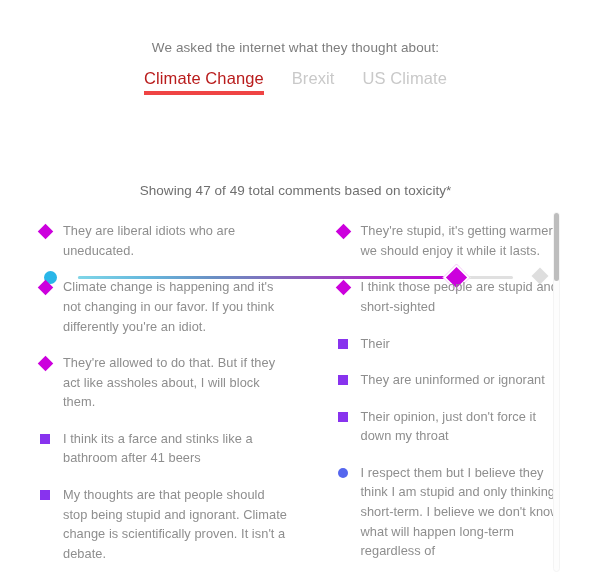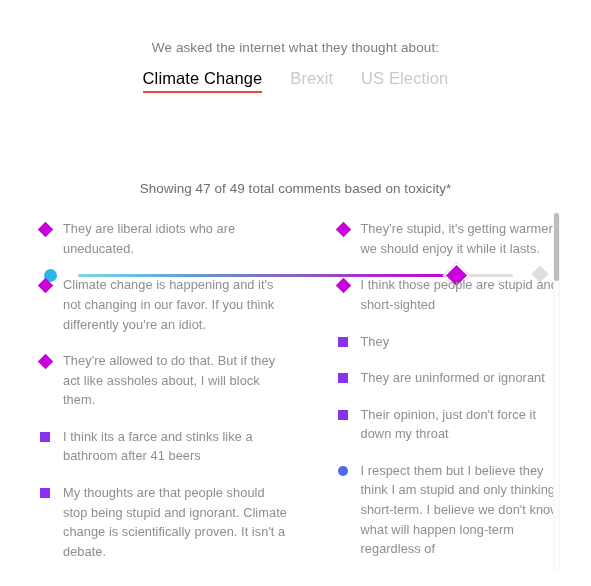--- a/index.html
+++ b/index.html
@@ -44,22 +44,22 @@
   }
   .topic-tab {
     font-size: 16.5px;
     color: #c9c9c9;
     cursor: pointer;
     letter-spacing: 0.1px;
     padding-bottom: 3px;
     white-space: nowrap;
   }
   .topic-tab.active {
-    color: #000000;
-    border-bottom: 2px solid #ef4444;
+    color: #b91c1c;
+    border-bottom: 4px solid #ef4444;
   }
 
   
   .slider-zone {
     position: relative;
     height: 54px;
     margin-top: 34px;
   }
   .slider-start-dot {
     position: absolute;
@@ -219,21 +219,21 @@
 <body>
 
 <div class="page">
 
   <div class="header">
     <div class="prompt-line">We asked the internet what they thought about:</div>
 
     <div class="topic-tabs">
       <div class="topic-tab active">Climate Change</div>
       <div class="topic-tab">Brexit</div>
-      <div class="topic-tab">US Election</div>
+      <div class="topic-tab">US Climate</div>
     </div>
   </div>
 
   <div class="slider-zone">
     <div class="slider-start-dot"></div>
     <div class="slider-track-wrap">
       <div class="slider-track-base"></div>
       <div class="slider-track-fill" style="width: 87%;"></div>
       <div class="slider-handle" style="left: 87%;"></div>
     </div>
@@ -286,21 +286,21 @@
           <div class="comment-item">
             <div class="marker-cell">
               <span class="marker diamond"></span>
             </div>
             <div class="comment-text">I think those people are stupid and short-sighted</div>
           </div>
           <div class="comment-item">
             <div class="marker-cell">
               <span class="marker square"></span>
             </div>
-            <div class="comment-text">They</div>
+            <div class="comment-text">Their</div>
           </div>
           <div class="comment-item">
             <div class="marker-cell">
               <span class="marker square"></span>
             </div>
             <div class="comment-text">They are uninformed or ignorant</div>
           </div>
           <div class="comment-item">
             <div class="marker-cell">
               <span class="marker square"></span>

